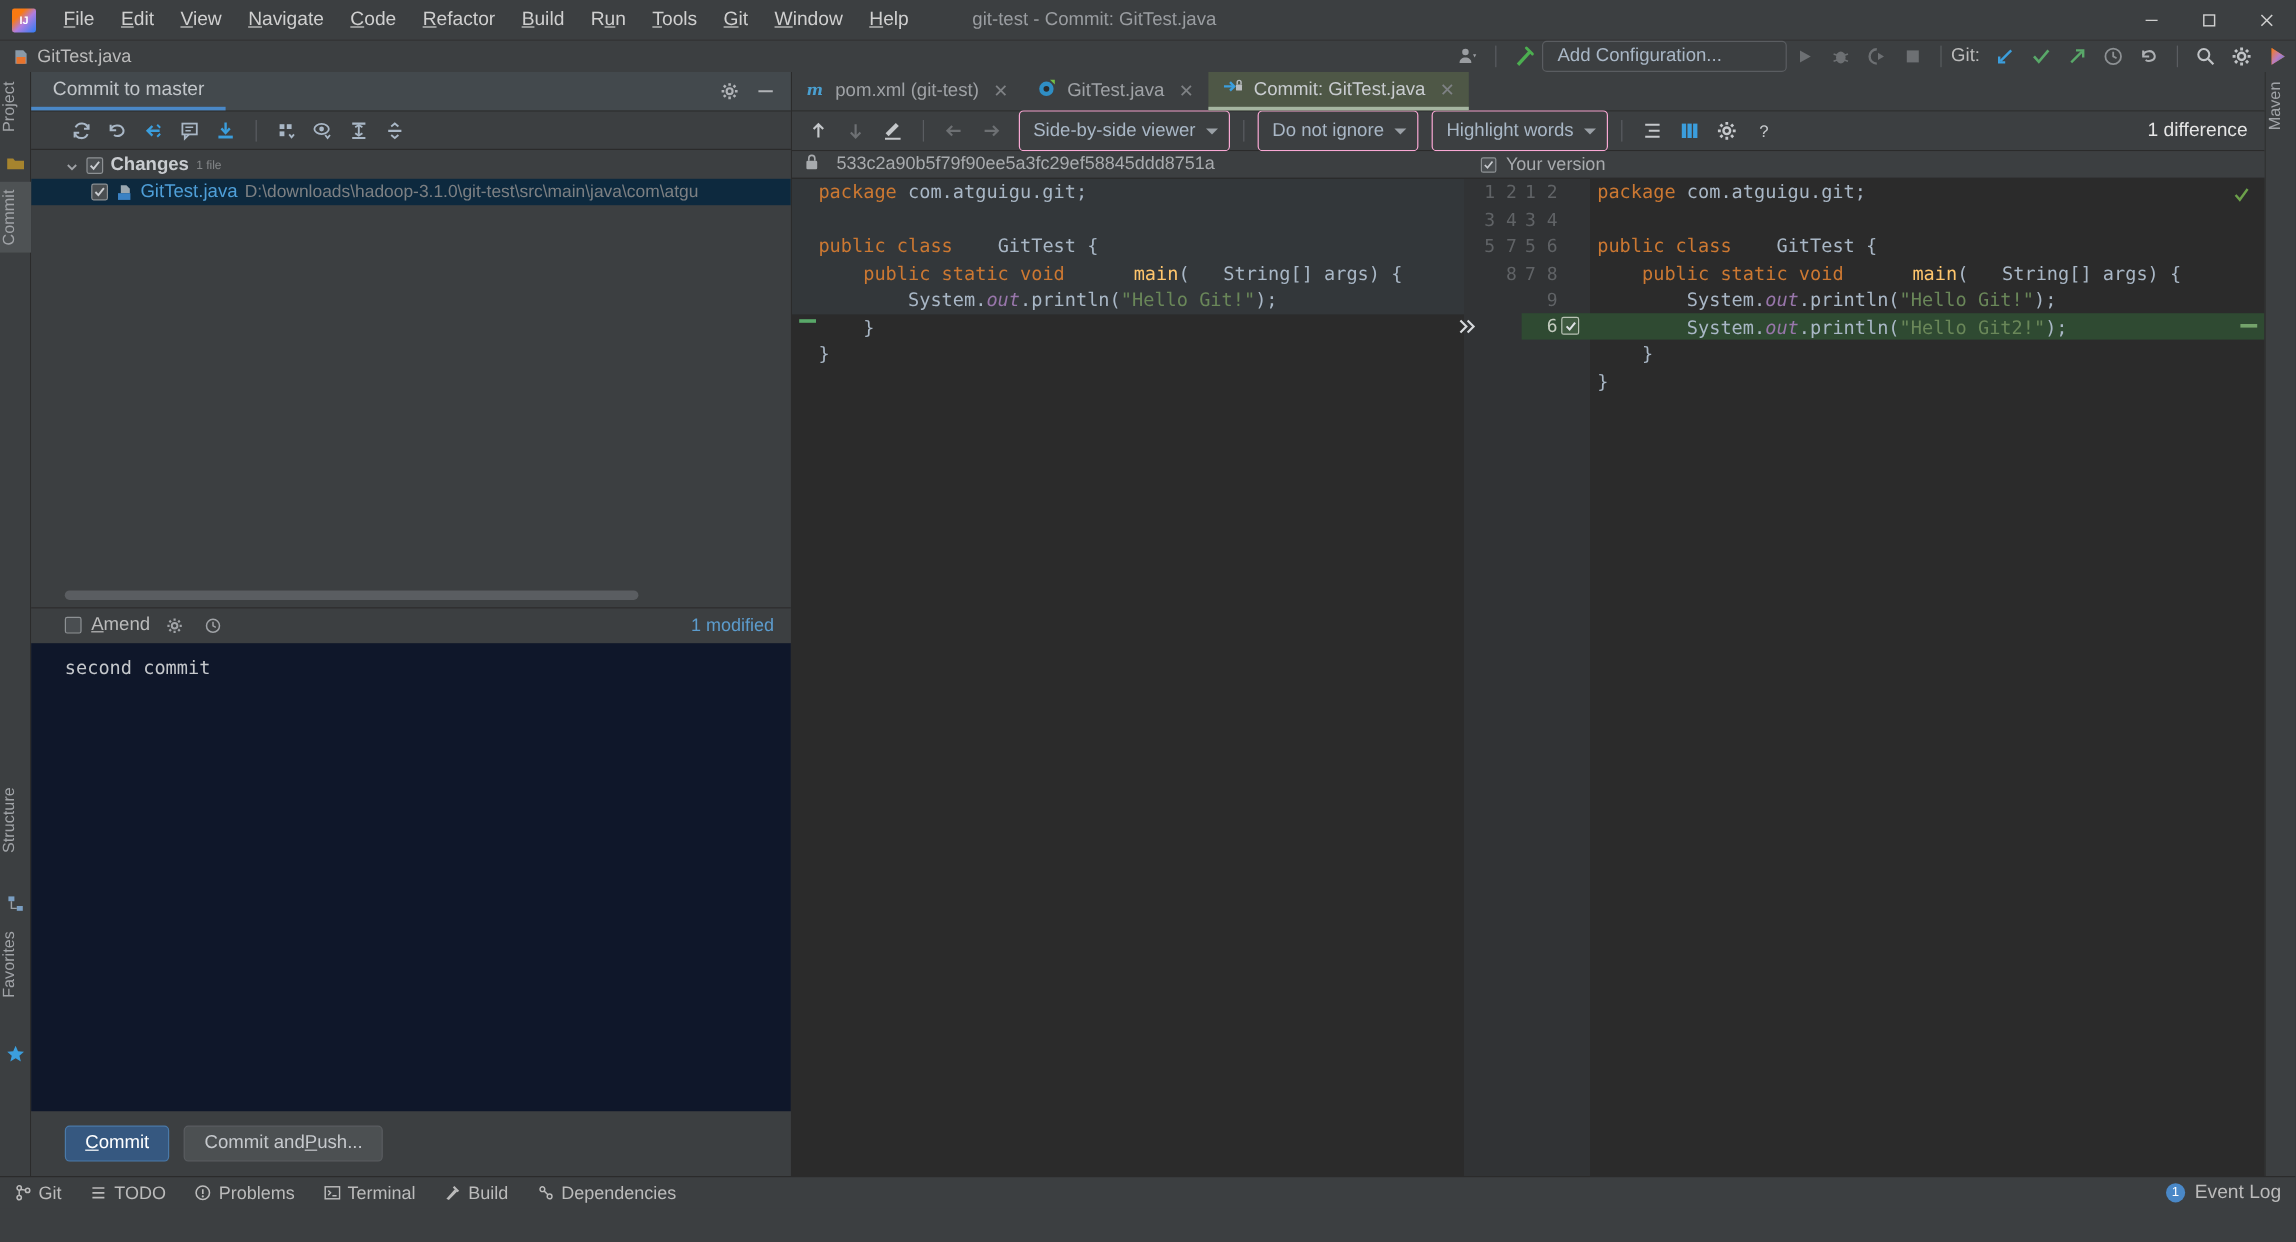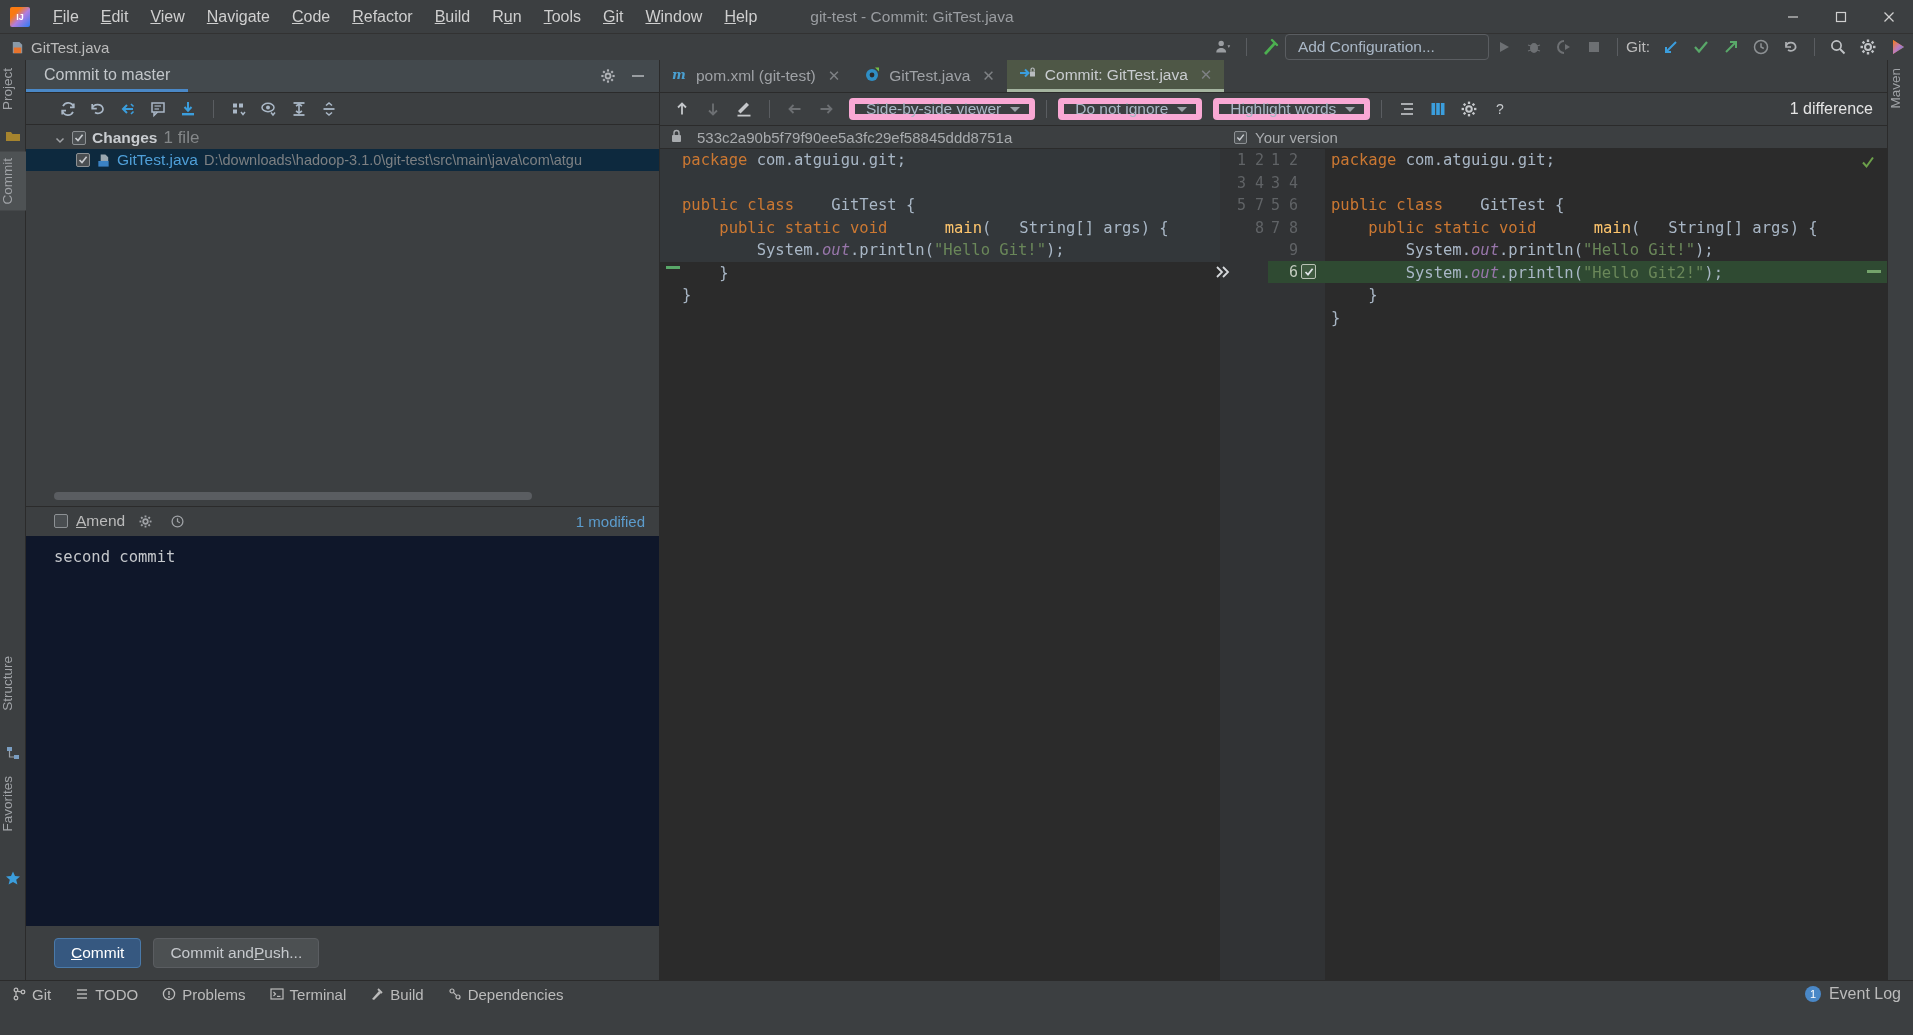--- a/index.html
+++ b/index.html
@@ -115,21 +115,21 @@
   .chev {
     width: 12px; height: 12px; color: #a0a3a7; display: inline-block; position: relative;
   }
   .cbx {
     width: 14px; height: 14px; border: 1px solid #8d9194; background: #4a4e51;
     border-radius: 2px; display: inline-flex; align-items: center; justify-content: center;
     flex: 0 0 auto;
   }
   .cbx svg { display: block; }
   .changes-label { font-weight: bold; color: #c9ccd0; font-size: 15.5px; }
-  .changes-count { color: #848789; font-size: 17px; }
+  .changes-count { color: #848789; font-size: 10px; }
   .file-name { color: #4f9fd8; font-size: 15.5px; }
   .file-path { color: #7d8083; font-size: 14.5px; }
   .java-ico { width: 15px; height: 15px; flex: 0 0 auto; }
 
   .hscroll {
     position: absolute; left: 28px; bottom: 6px; width: 478px; height: 8px;
     background: #5a5d61; border-radius: 4px;
   }
 
   .amend-row {
@@ -177,21 +177,21 @@
   .etab .x { color: #7e8184; font-size: 15px; margin-left: 4px; }
 
   .diff-toolbar {
     height: 33px; display: flex; align-items: center; gap: 3px; padding-left: 8px;
     border-bottom: 1px solid #2b2b2b; background: #3c3f41;
   }
   .dt-ico { width: 28px; height: 26px; display: flex; align-items: center; justify-content: center; color: #b8bbbe; }
   .dt-ico.dim { color: #6d7073; }
   .dt-sep { width: 1px; height: 18px; background: #5a5d61; margin: 0 8px; }
   .combo {
-    height: 22px; border: 6px solid #f9a8d4; border-radius: 4px; background: transparent;
+    height: 34px; border: 1px solid #f9a8d4; border-radius: 4px; background: transparent;
     display: flex; align-items: center; gap: 9px; padding: 0 9px 0 11px;
     font-size: 15.5px; color: #a9b7c6;
   }
   .caret-dn {
     width: 0; height: 0; border-left: 5px solid transparent; border-right: 5px solid transparent;
     border-top: 5px solid #9aa0a6;
   }
   .diff-count { margin-left: auto; margin-right: 14px; font-size: 16px; color: #e5e5e5; }
 
   .diff-headers {

